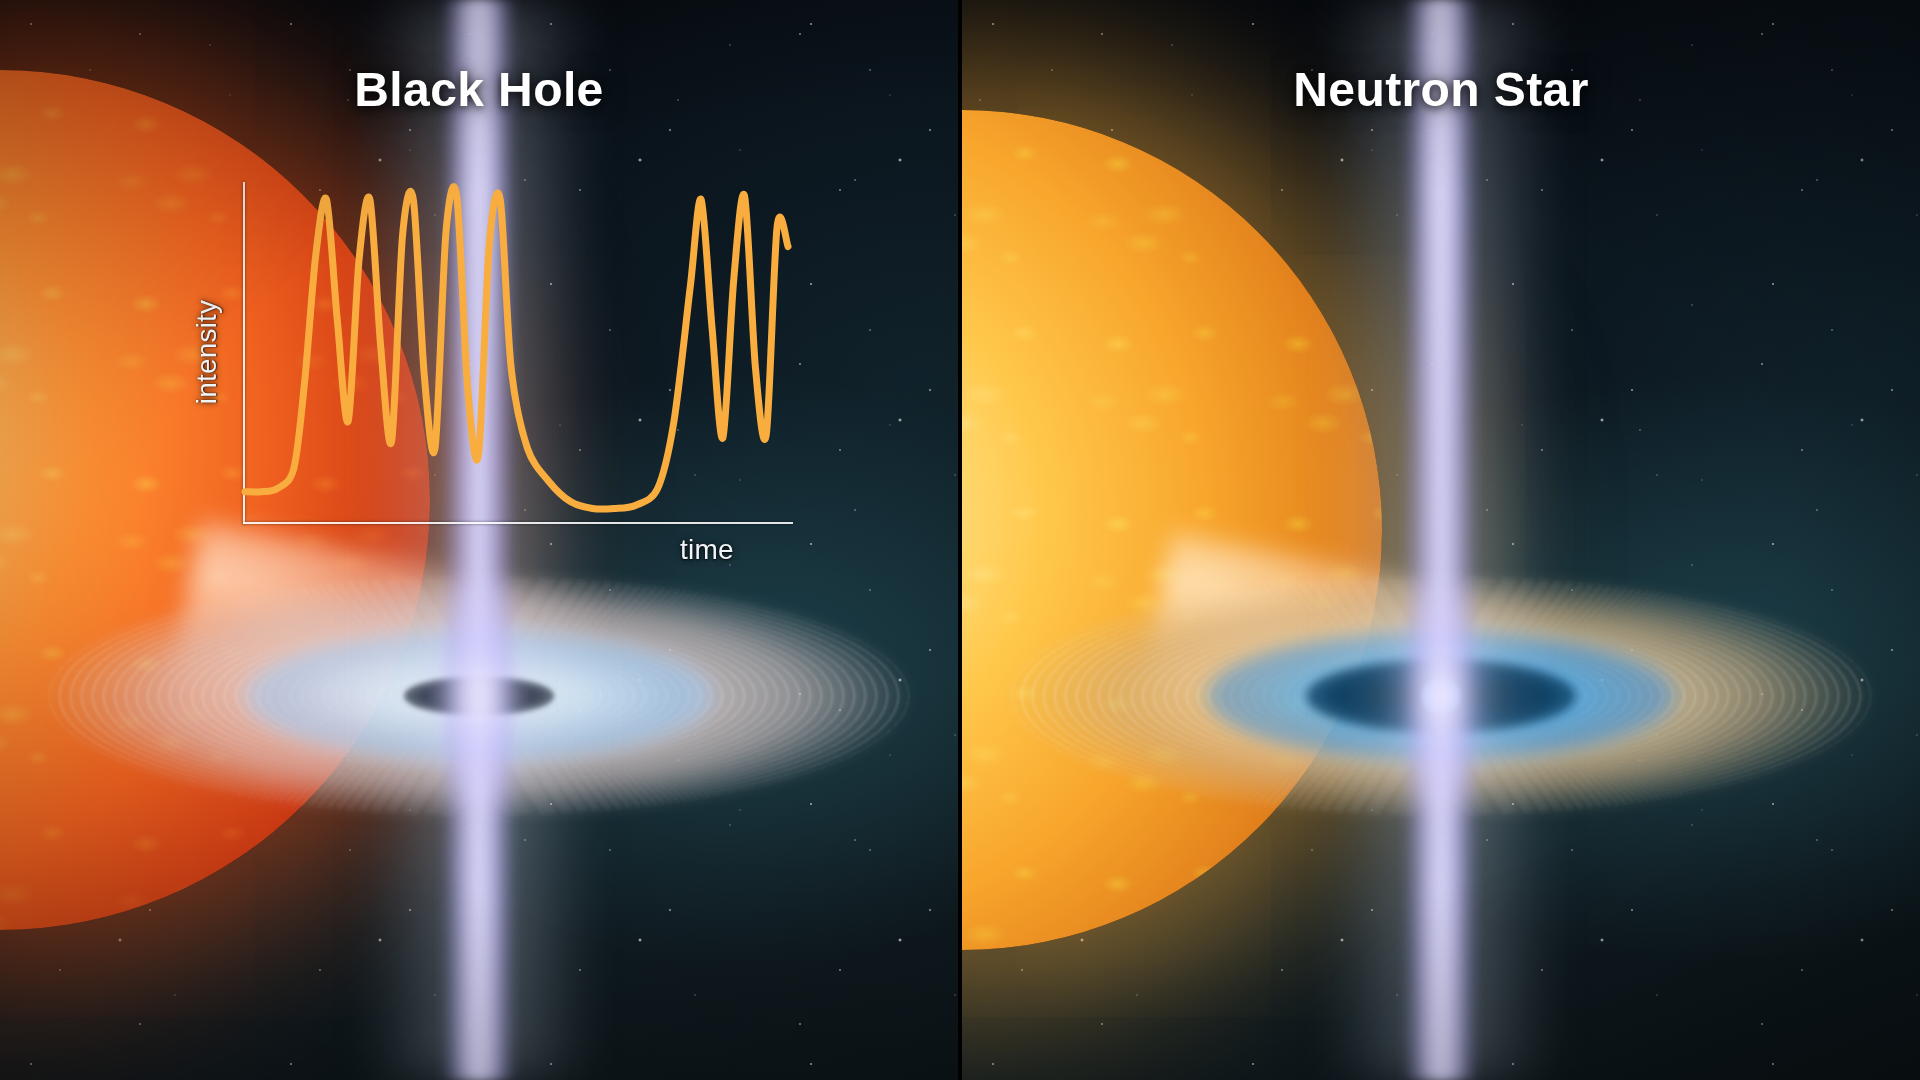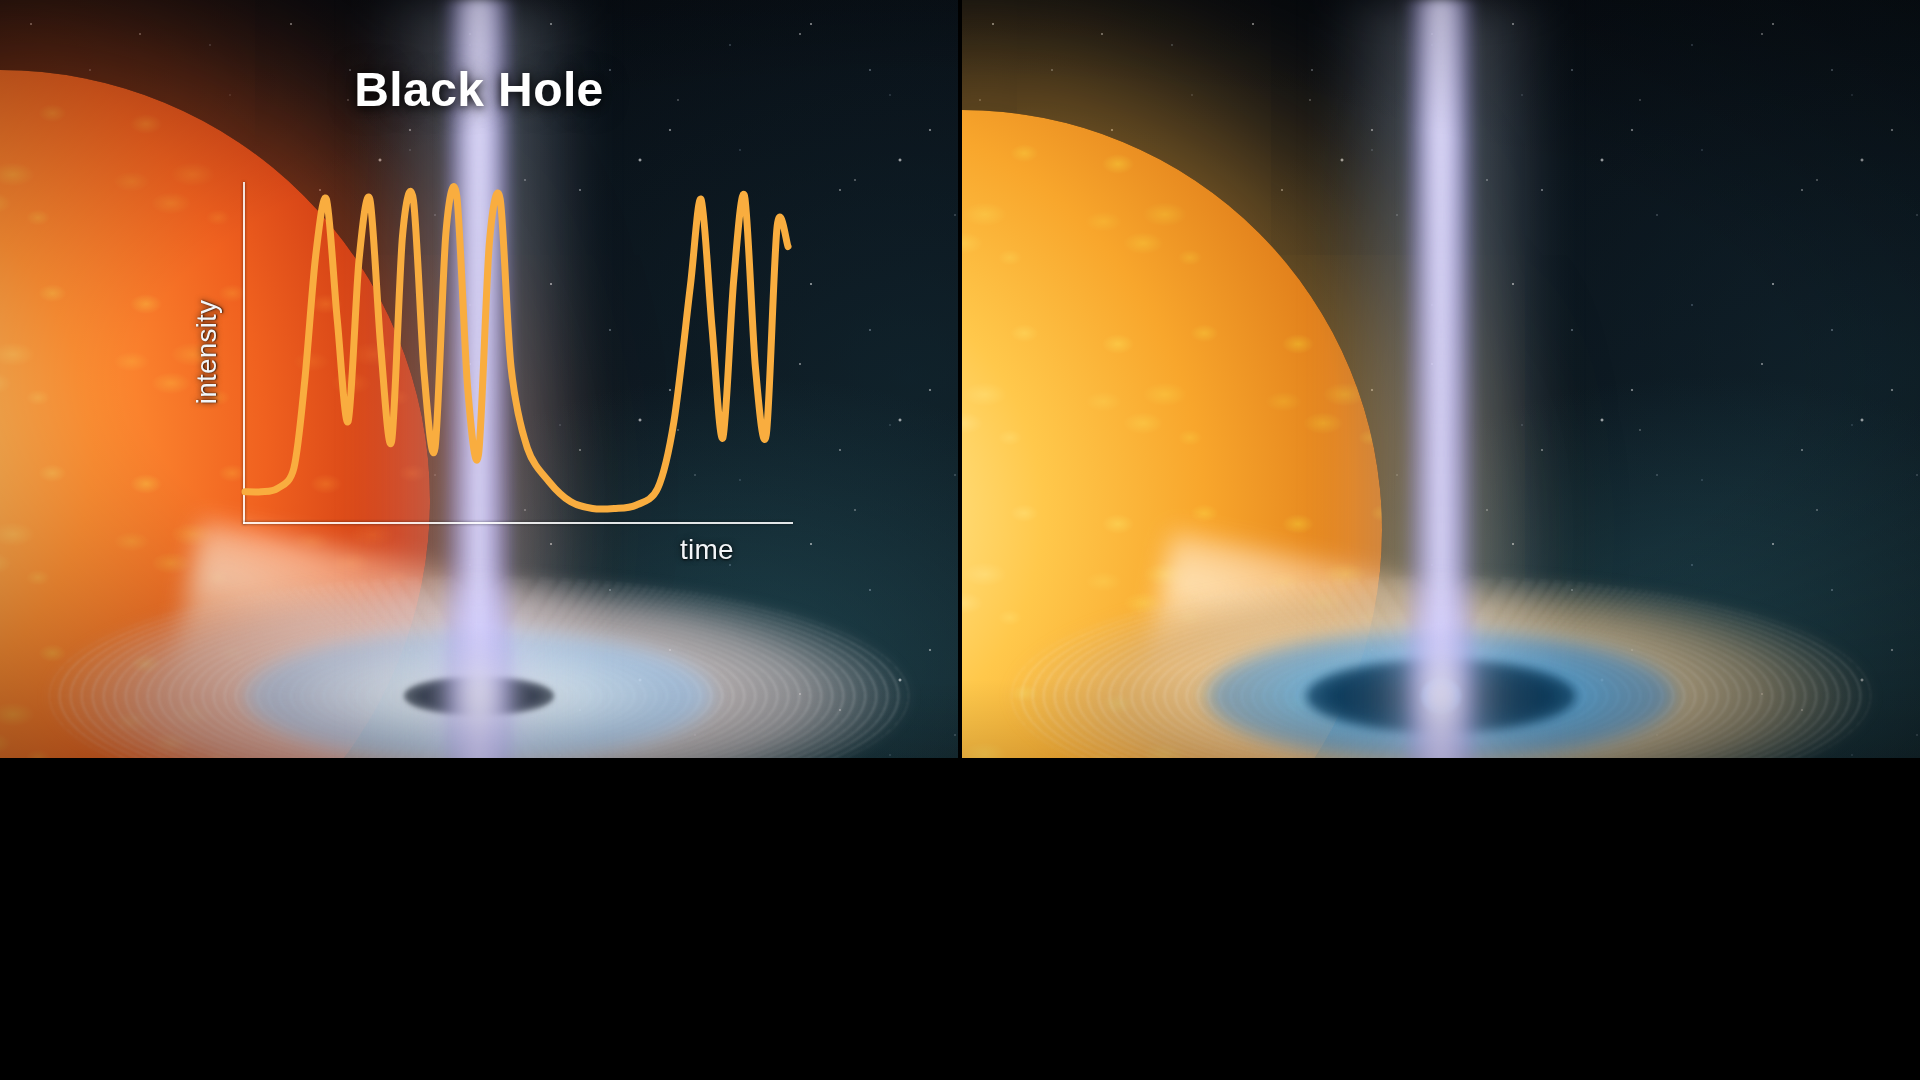--- a/index.html
+++ b/index.html
@@ -1,20 +1,20 @@
 <!DOCTYPE html>
 <html><head>
 <meta charset="utf-8">
 <title>Black Hole vs Neutron Star</title>
 <style>
   * { margin:0; padding:0; box-sizing:border-box; }
   html,body { width:1920px; height:1080px; overflow:hidden; background:#000; }
   body { font-family:"Liberation Sans", sans-serif; }
 
-  #stage { position:relative; width:1920px; height:758px; overflow:hidden; background:#05080c; }
+  #stage { position:relative; width:1920px; height:1080px; overflow:hidden; background:#05080c; }
 
   .panel { position:absolute; top:0; height:1080px; overflow:hidden; }
   #panel-bh { left:0; width:958px; }
   #panel-ns { left:962px; width:958px; }
   .panel-divider { position:absolute; top:0; left:958px; width:4px; height:1080px; background:#000; z-index:60; }
 
   
   .space {
     position:absolute; inset:0;
     background:
@@ -235,17 +235,18 @@
       <div class="disk-mid disk-mid-ns"></div>
       <div class="disk-hole hole-ns"></div>
       <div class="core core-ns"></div>
     </div>
 
     <div class="jet jet-halo"></div>
     <div class="jet jet-col"></div>
     <div class="jet jet-bright"></div>
     <div class="jet jet-core-glow"></div>
 
+    <div class="panel-title" id="title-ns">Neutron Star</div>
   </div>
 
   <div class="panel-divider"></div>
   <div class="vignette"></div>
 </div>
 
 </body></html>

